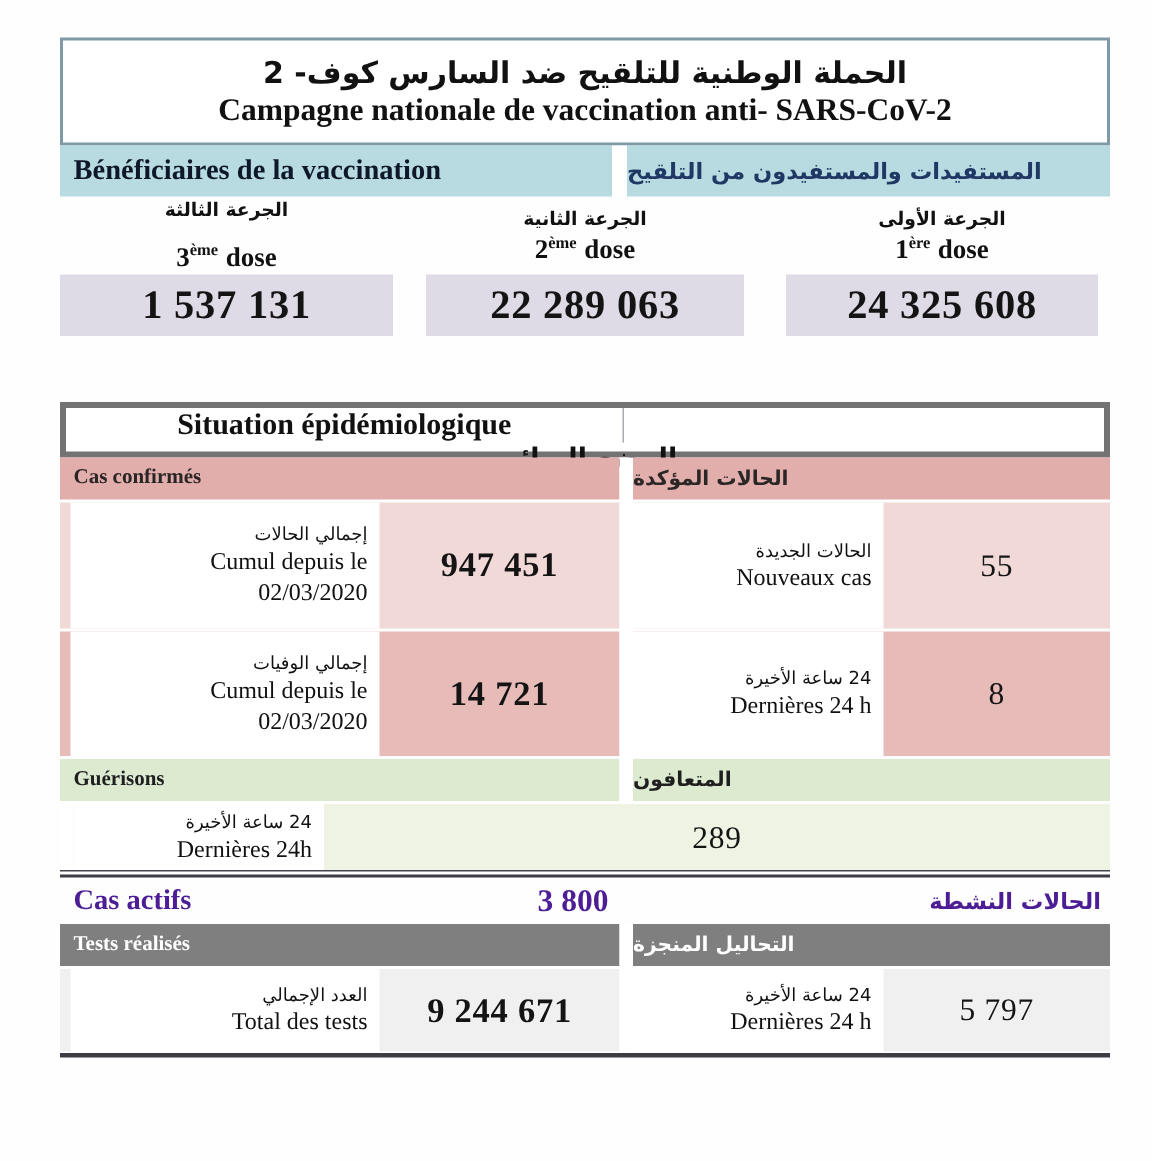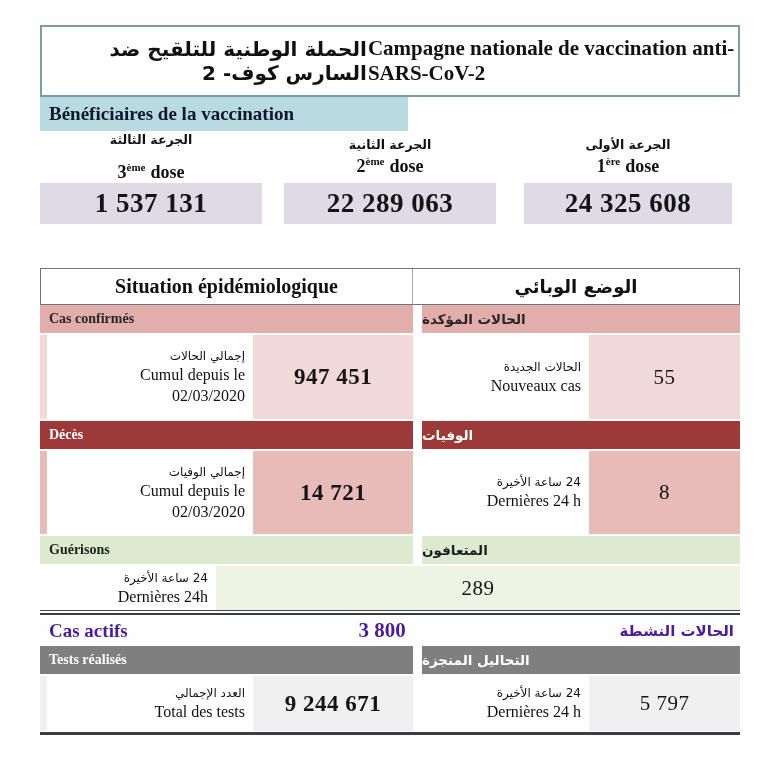--- a/index.html
+++ b/index.html
@@ -3,21 +3,21 @@
 <meta charset="utf-8">
 <style>
   html,body{margin:0;padding:0;background:#fff;}
   body{width:768px;height:774px;font-family:"Liberation Serif","DejaVu Serif",serif;color:#1a1a1a;}
   .page{position:relative;width:768px;height:774px;background:#fefefe;overflow:hidden;}
   .content{position:absolute;left:40px;top:25px;width:700px;}
   .ar{font-family:"DejaVu Sans",sans-serif;}
 
   
   .title-box{box-sizing:border-box;height:72px;border:2px solid #7d9aa6;background:#fff;
-    display:flex;flex-direction:row;align-items:center;justify-content:center;gap:1px;}
+    display:flex;flex-direction:column;align-items:center;justify-content:center;gap:1px;}
   .title-ar{font-size:20px;font-weight:bold;color:#111;}
   .title-fr{font-size:21px;font-weight:bold;color:#111;}
 
   
   .band{height:34px;display:flex;}
   .band .seg-left{width:368px;background:#b7dbe1;display:flex;align-items:center;padding-left:9px;box-sizing:border-box;
     font-size:19px;font-weight:bold;color:#0f172a;}
   .band .seg-gap{width:10px;background:#fff;}
   .band .seg-right{flex:1;background:#b7dbe1;display:flex;align-items:center;justify-content:flex-end;
     padding-right:6px;font-size:15px;font-weight:bold;color:#1f3864;}
@@ -32,21 +32,21 @@
   .dose-fr{font-size:18px;font-weight:bold;color:#111;}
   .dose-fr sup{font-size:11px;}
   .dose-fr .dw{margin-left:5px;}
   .dose-values{height:41px;display:flex;}
   .dose-box{background:#dedae6;display:flex;align-items:center;justify-content:center;
     font-size:27px;font-weight:bold;color:#141414;letter-spacing:0.5px;}
 
   .spacer-44{height:44px;}
 
   
-  .situation-box{box-sizing:border-box;height:37px;border:1px solid #737373;background:#fff;display:flex;}
+  .situation-box{box-sizing:border-box;height:37px;border:4px solid #737373;background:#fff;display:flex;flex-direction:column;}
   .situation-box .sb-left{width:371px;display:flex;align-items:center;justify-content:center;
     font-size:20px;font-weight:bold;color:#111;border-right:1px solid #a9a9b0;}
   .situation-box .sb-right{flex:1;display:flex;align-items:center;justify-content:center;
     font-size:18px;font-weight:bold;color:#111;}
 
   
   .sec-bar{height:28px;display:flex;border-bottom:2px solid #fff;}
   .sec-bar .seg-left{width:373px;background:var(--bar);color:var(--barText);display:flex;align-items:center;
     padding-left:9px;box-sizing:border-box;font-size:14px;font-weight:bold;}
   .sec-bar .seg-gap{width:9px;background:#fff;}
@@ -88,20 +88,21 @@
   <div class="content">
 
     <div class="title-box">
       <div class="title-ar ar" dir="rtl">الحملة الوطنية للتلقيح ضد السارس كوف- 2</div>
       <div class="title-fr">Campagne nationale de vaccination anti- SARS-CoV-2</div>
     </div>
 
     <div class="band">
       <div class="seg-left">Bénéficiaires de la vaccination</div>
       <div class="seg-gap"></div>
+      <div class="seg-right ar" dir="rtl">المستفيدات والمستفيدون من التلقيح</div>
     </div>
 
     <div class="dose-labels">
       <div class="dose-col dc1">
         <span class="dose-ar ar" dir="rtl">الجرعة الثالثة</span>
         <span class="dose-fr"><span>3</span><sup>ème</sup><span class="dw">dose</span></span>
       </div>
       <div class="dose-col dc2">
         <span class="dose-ar ar" dir="rtl">الجرعة الثانية</span>
         <span class="dose-fr"><span>2</span><sup>ème</sup><span class="dw">dose</span></span>
@@ -145,25 +146,20 @@
           <div class="lbl lbl-r">
             <span class="l-ar ar" dir="rtl">الحالات الجديدة</span>
             <span class="l-fr">Nouveaux cas</span>
           </div>
           <div class="val val-r">55</div>
         </div>
       </div>
     </div>
 
     <div class="sec sec1">
-      <div class="sec-bar">
-        <div class="seg-left">Décès</div>
-        <div class="seg-gap"></div>
-        <div class="seg-right ar" dir="rtl">الوفيات</div>
-      </div>
       <div class="sec-row">
         <div class="half half-left">
           <div class="lbl">
             <span class="l-ar ar" dir="rtl">إجمالي الوفيات</span>
             <span class="l-fr">Cumul depuis le</span>
             <span class="l-fr">02/03/2020</span>
           </div>
           <div class="val">14 721</div>
         </div>
         <div class="row-gap"></div>

